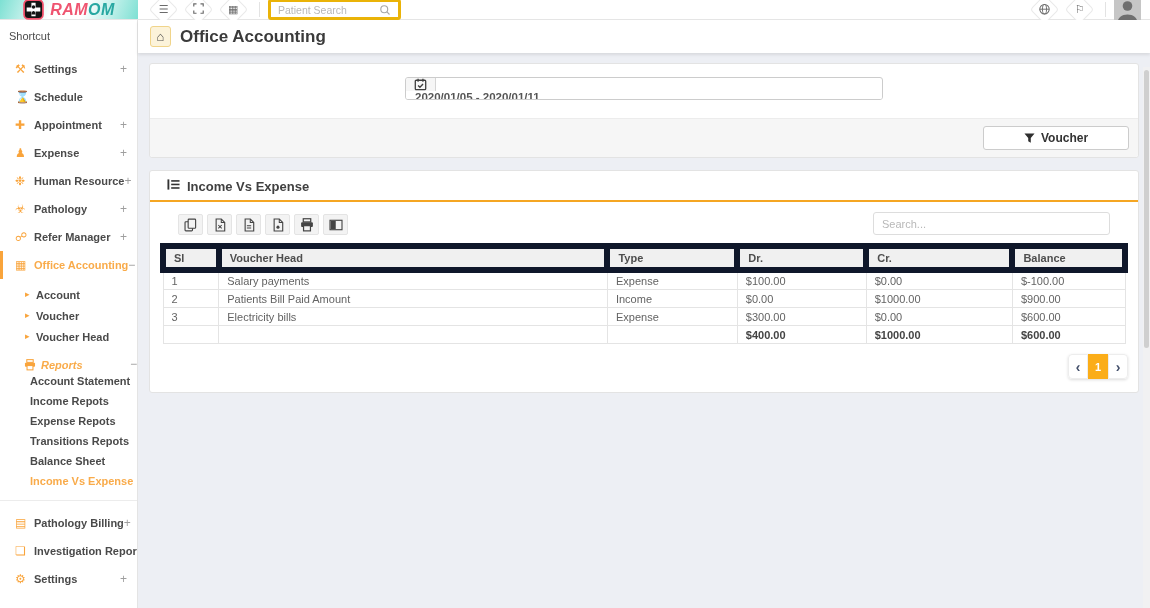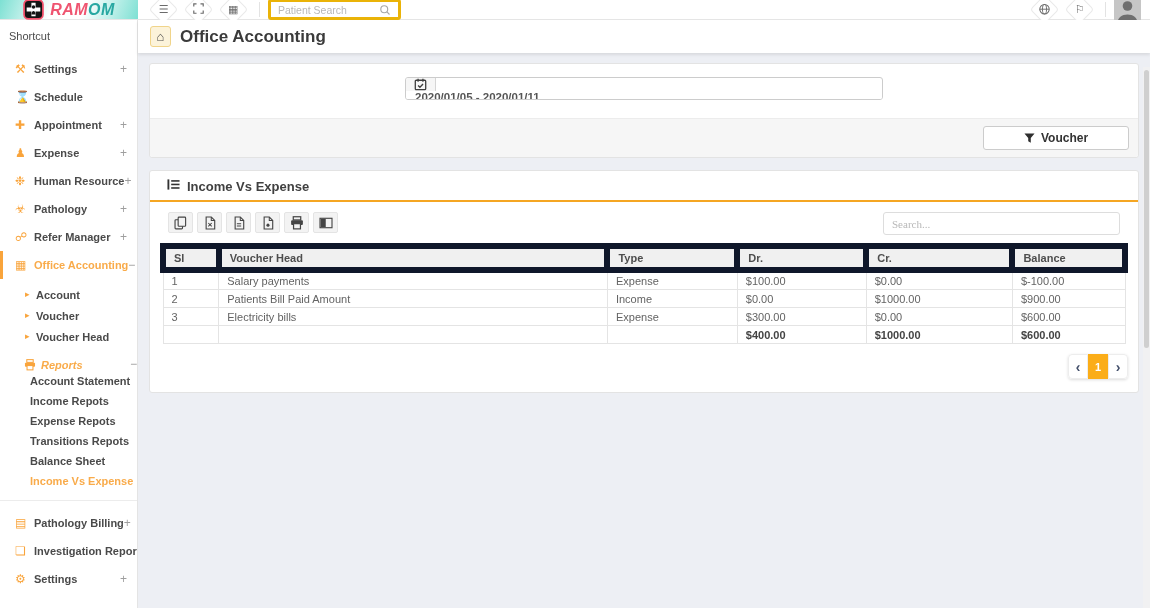--- a/index.html
+++ b/index.html
@@ -60,21 +60,21 @@
   .form-group { width:478px; }
   .form-label { font-size:11px; font-weight:bold; color:#555; margin-bottom:5px; }
   .req { color:#e53935; margin-left:2px; }
   .input-group { display:flex; height:23px; border:1px solid #ccc; border-radius:3px; overflow:hidden; background:#fff;flex-direction:column; }
   .input-addon { width:30px; background:#f6f6f6; border-right:1px solid #d5d5d5; display:flex; align-items:center; justify-content:center; }
   .input-group input { flex:1; border:none; outline:none; padding:0 9px; font-size:11.5px; font-weight:bold; color:#555; font-family:inherit; }
   .panel-footer { background:#f6f6f6; border-top:1px solid #ececec; padding:7px 9px; display:flex; justify-content:flex-end; border-radius:0 0 3px 3px; }
   .filter-btn { width:146px; height:24px; background:#fff; border:1px solid #ccc; border-radius:3px;
                 display:flex; align-items:center; justify-content:center; gap:6px; font-size:12px; font-weight:bold; color:#333; cursor:pointer; }
 
-  .toolbar { display:flex; justify-content:space-between; align-items:flex-start; margin:10px 18px 8px;font-family:Liberation Serif, serif; }
+  .toolbar { display:flex; justify-content:space-between; align-items:flex-end; margin:10px 28px 8px; }
   .export-group { display:flex; gap:4px; }
   .export-btn { width:25px; height:21px; background:#f3f3f3; border:1px solid #e4e4e4; border-radius:2px;
                 display:flex; align-items:center; justify-content:center; cursor:pointer; }
   .table-search { width:237px; height:23px; border:1px solid #ddd; border-radius:3px; padding:0 8px; font-size:11px; color:#555; outline:none; font-family:inherit; }
 
   table { width:calc(100% - 20px); margin:0 10px; border-collapse:collapse; table-layout:fixed; }
   th { background:#f0f0f0; border:6px solid #0f172a; font-size:11px; color:#4e4e4e; text-align:left; padding:3px 8px; font-weight:bold; cursor:pointer; }
   td { border:1px solid #e4e4e4; font-size:11px; color:#636363; padding:2px 8px; height:18px; }
   tr.total td { font-weight:bold; color:#444; }
 

